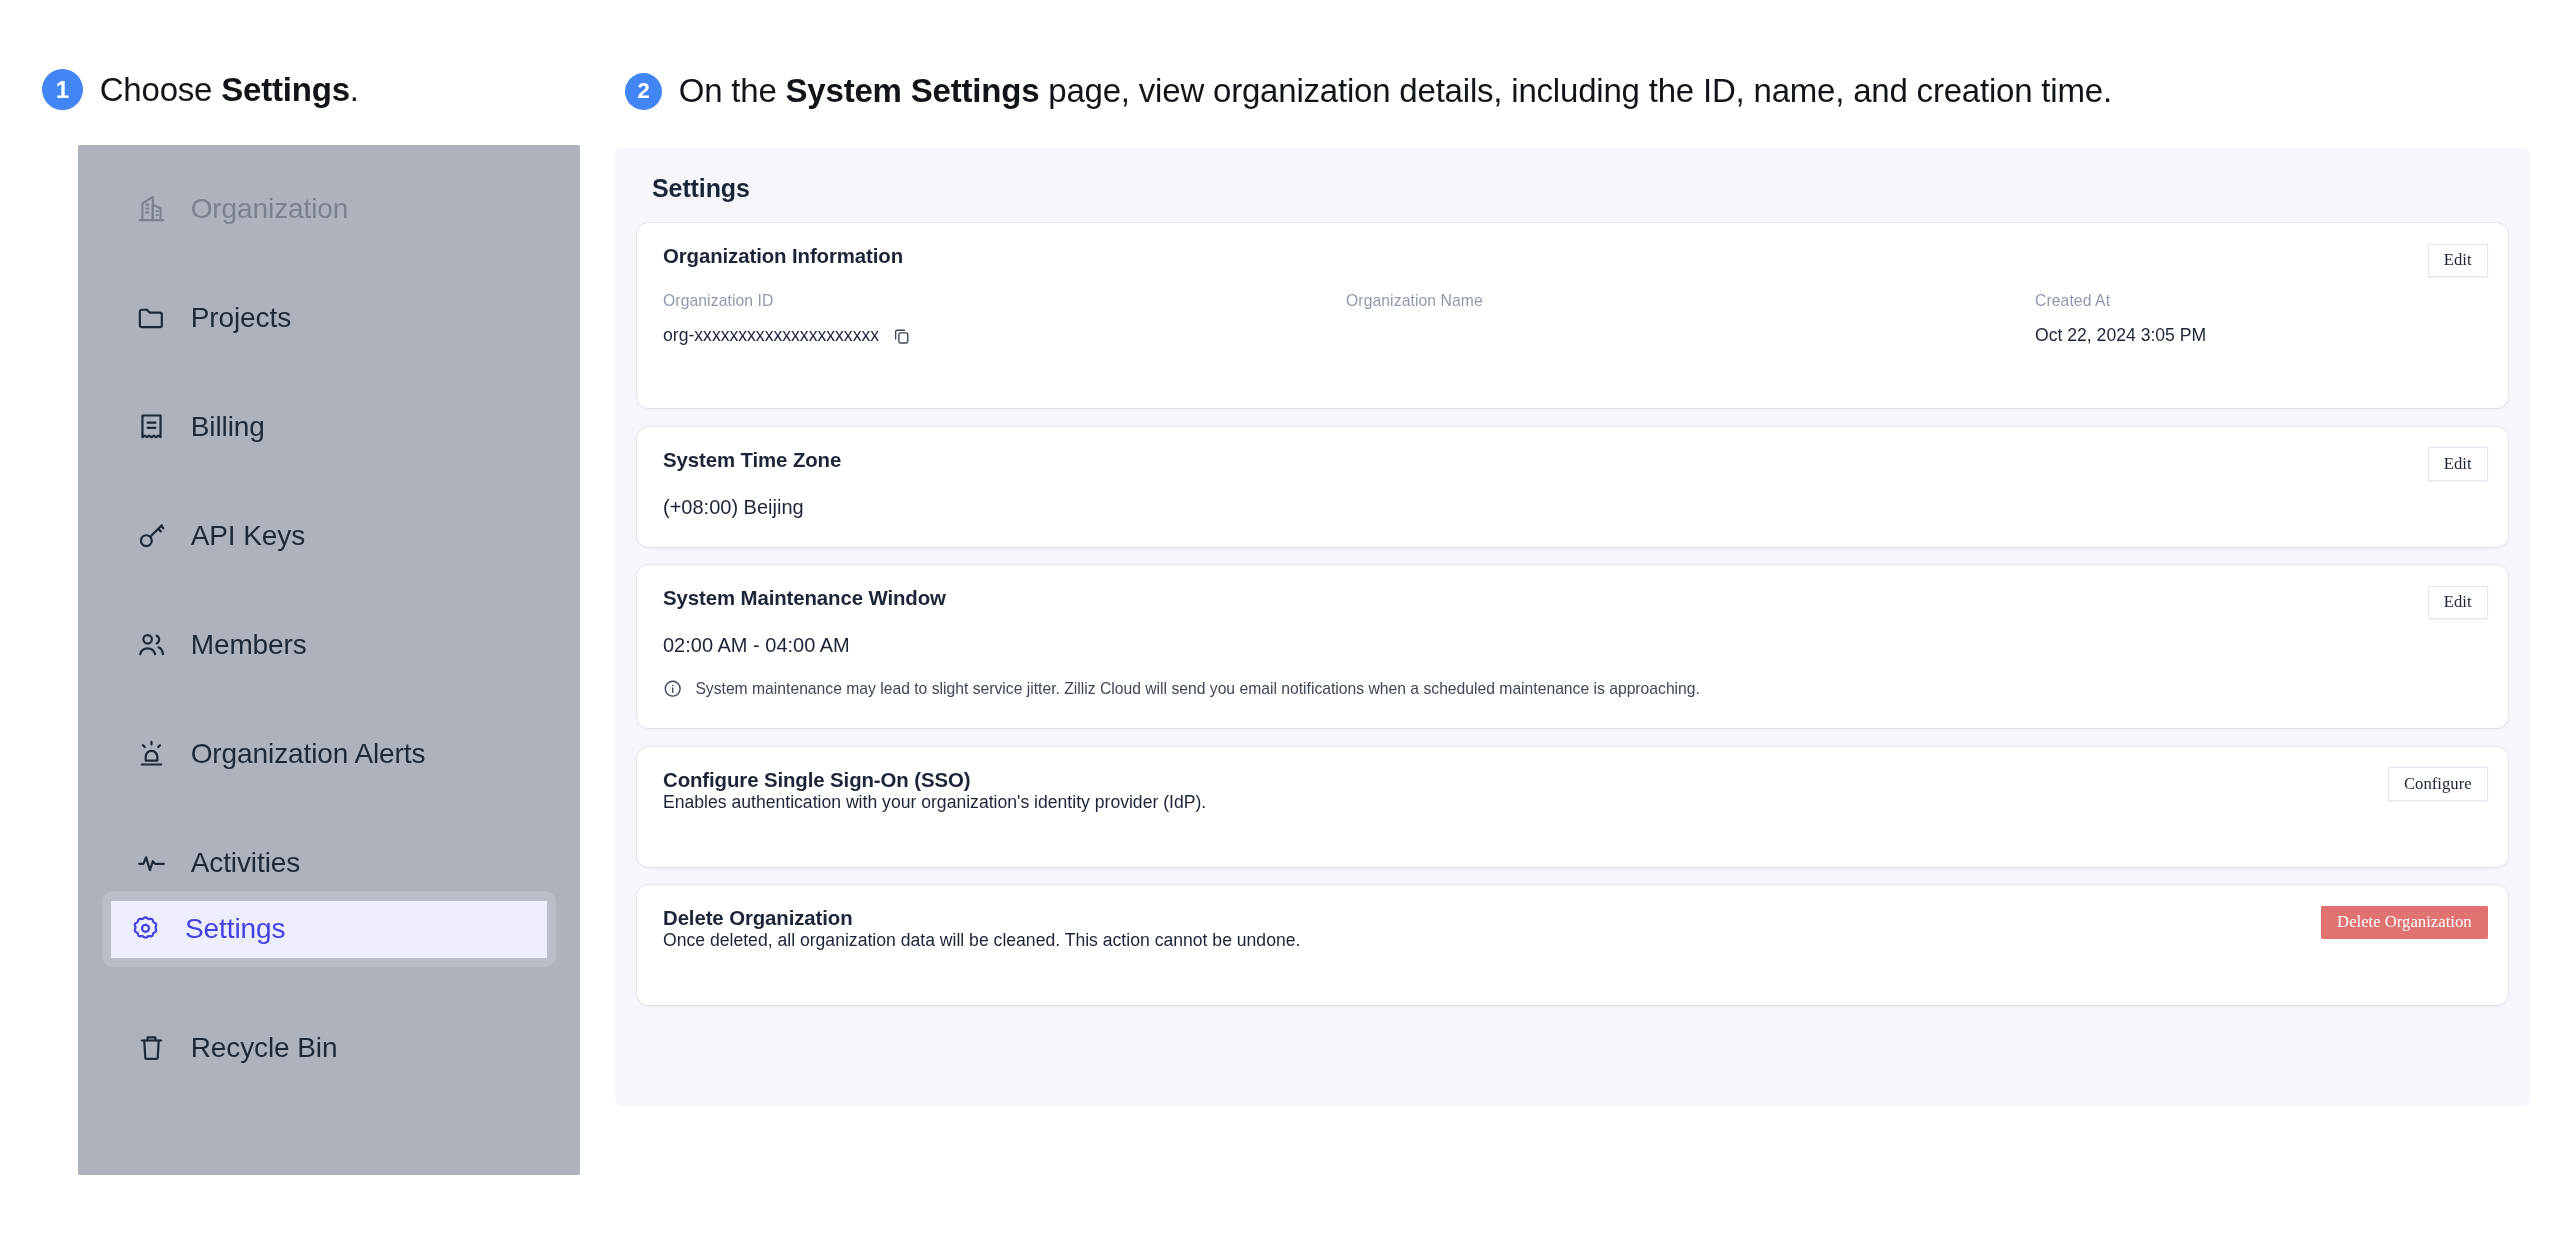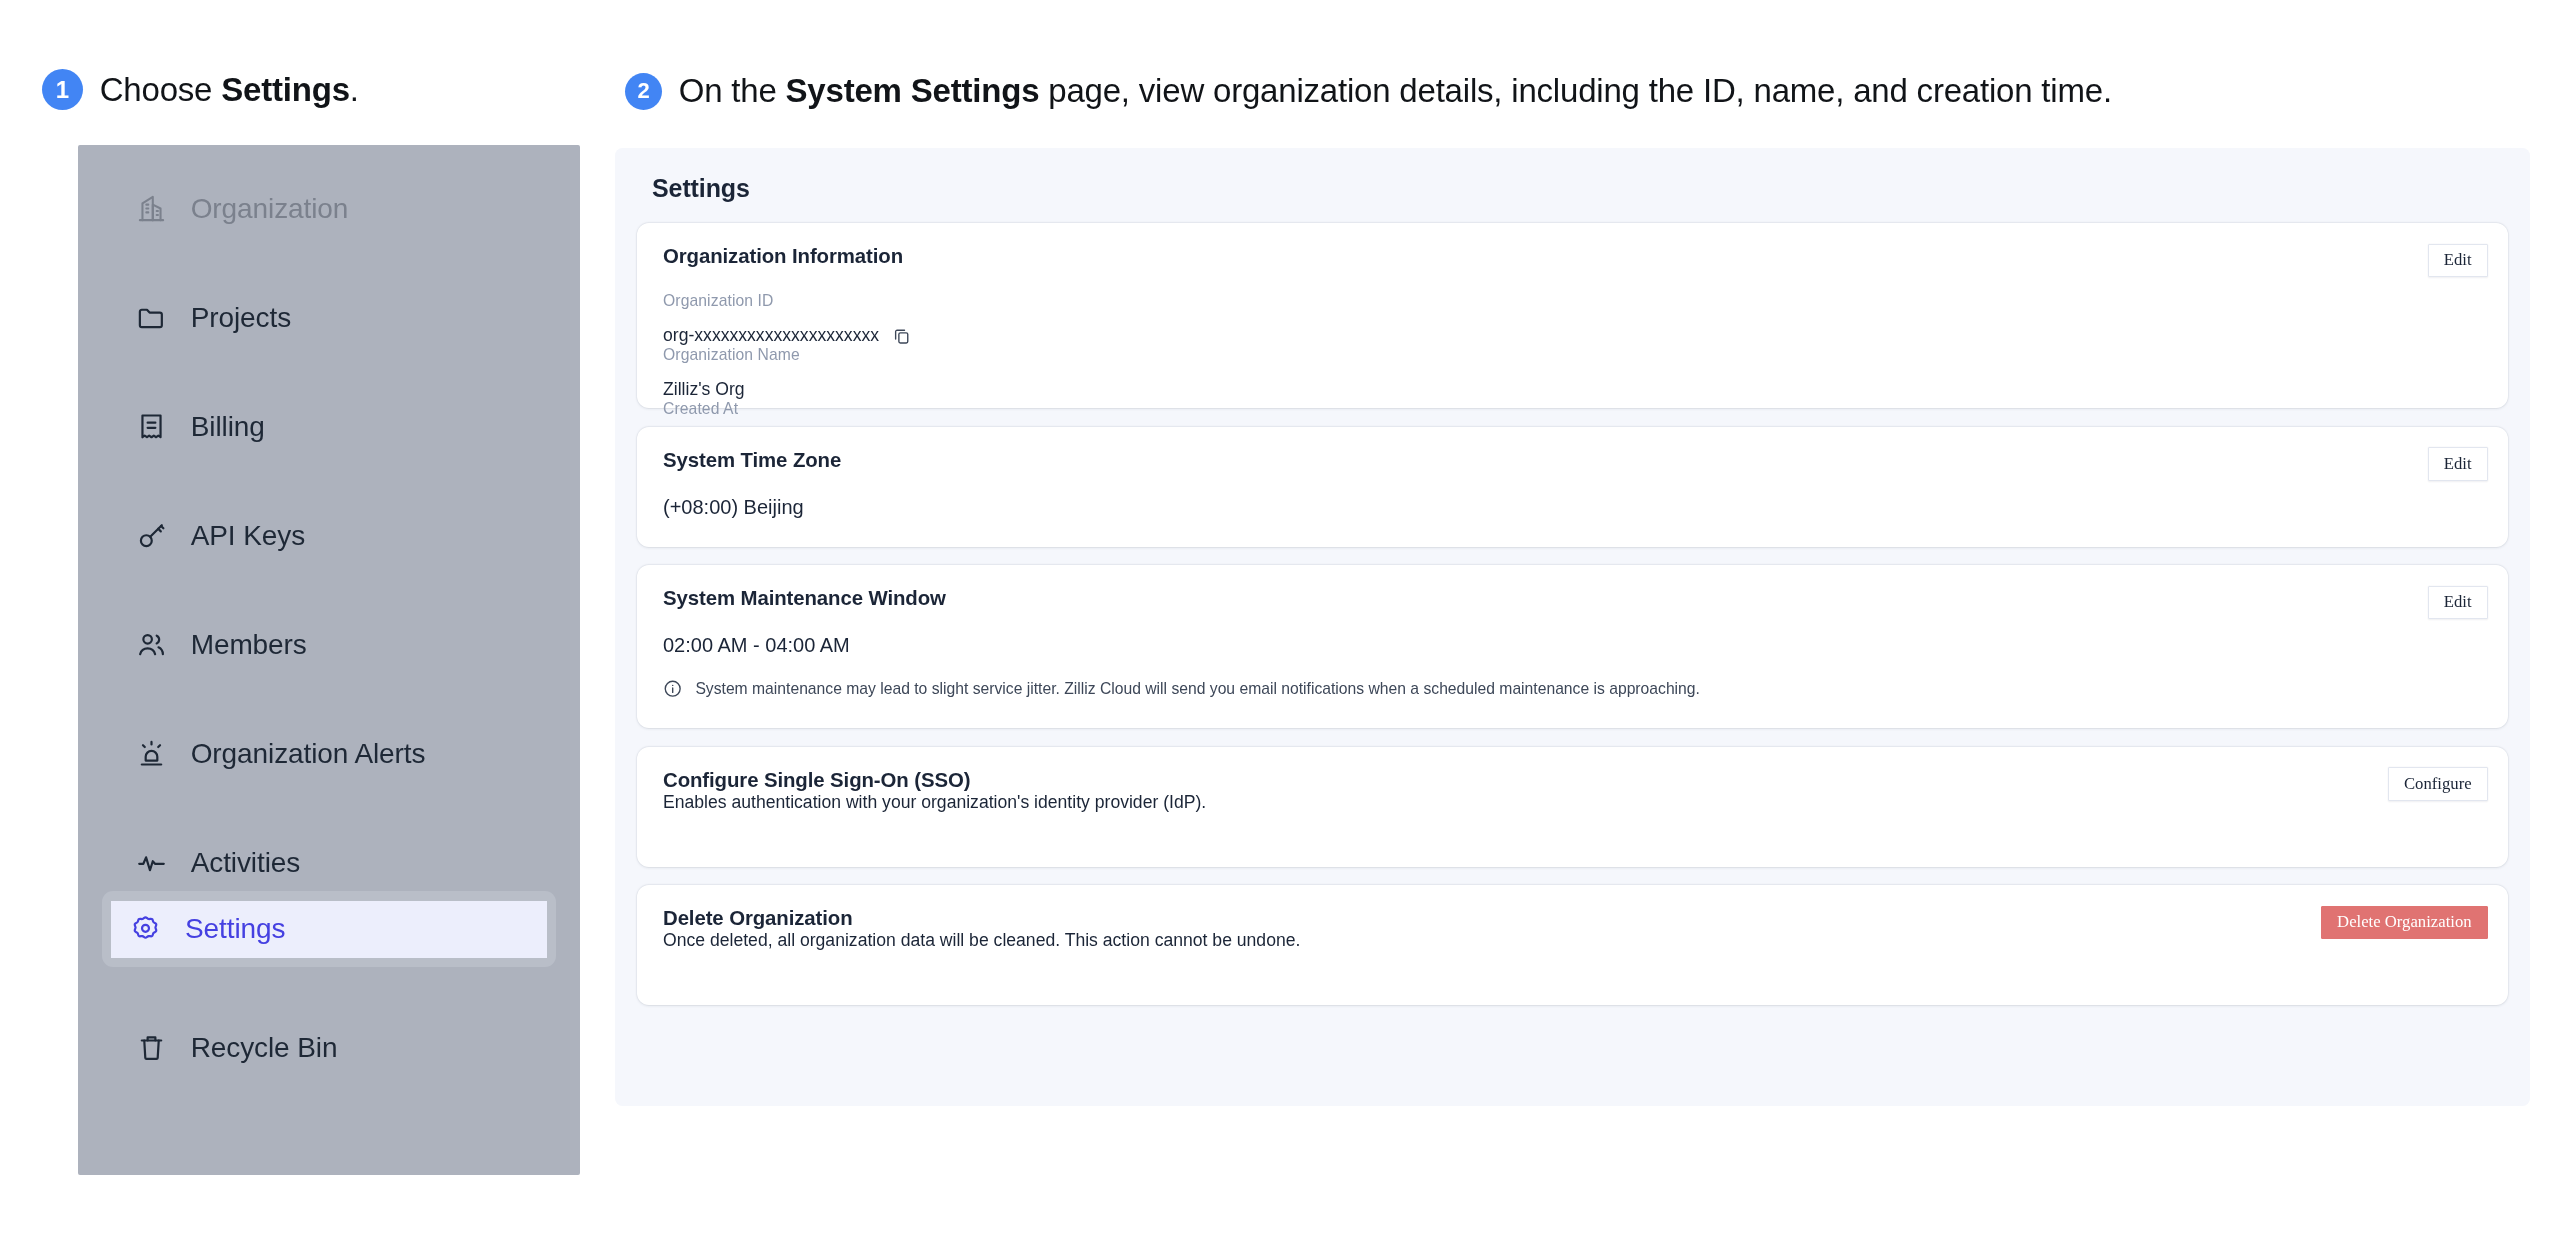--- a/index.html
+++ b/index.html
@@ -99,21 +99,21 @@
     padding: 7.4px 15px; line-height: 1;
     box-shadow: 0 0.9px 1.9px rgba(22,35,60,.07);
     cursor: pointer;
     text-align: center;
   }
   .btn-danger {
     background: #e07372; border-color: #e07372; color: #ffffff;
     box-shadow: none;
   }
 
-  .fields { display: flex; margin-top: 24px; flex-direction: column; }
+  .fields { display: flex; margin-top: 24px; }
   .field { flex: 0 0 auto; }
   .field.f1 { width: 683px; }
   .field.f2 { width: 689px; }
   .field-label { font-size: 15.7px; color: #8f99ad; font-weight: 400; letter-spacing: 0.1px; }
   .field-value {
     margin-top: 15px;
     font-size: 17.6px; color: #1b2537; font-weight: 400;
     display: flex; align-items: center; gap: 13px;
   }
   .copy-ico { width: 19.4px; height: 19.4px; display: inline-flex; cursor: pointer; }
@@ -264,21 +264,20 @@
               <span class="copy-ico">
                 <svg viewBox="0 0 24 24" fill="none" stroke="#3d4758" stroke-width="1.7" stroke-linecap="round" stroke-linejoin="round">
                   <rect x="8.5" y="8.5" width="11" height="12.5" rx="1.8"></rect>
                   <path d="M15.5 5.2H6.3A1.8 1.8 0 0 0 4.5 7v9.2"></path>
                 </svg>
               </span>
             </div>
           </div>
           <div class="field f2">
             <div class="field-label">Organization Name</div>
-            <div class="field-value">Zilliz's Org</div>
           </div>
           <div class="field">
             <div class="field-label">Created At</div>
             <div class="field-value">Oct 22, 2024 3:05 PM</div>
           </div>
         </div>
       </div>
 
       <div class="card" style="height:120px;">
         <div class="card-title">System Time Zone</div>

